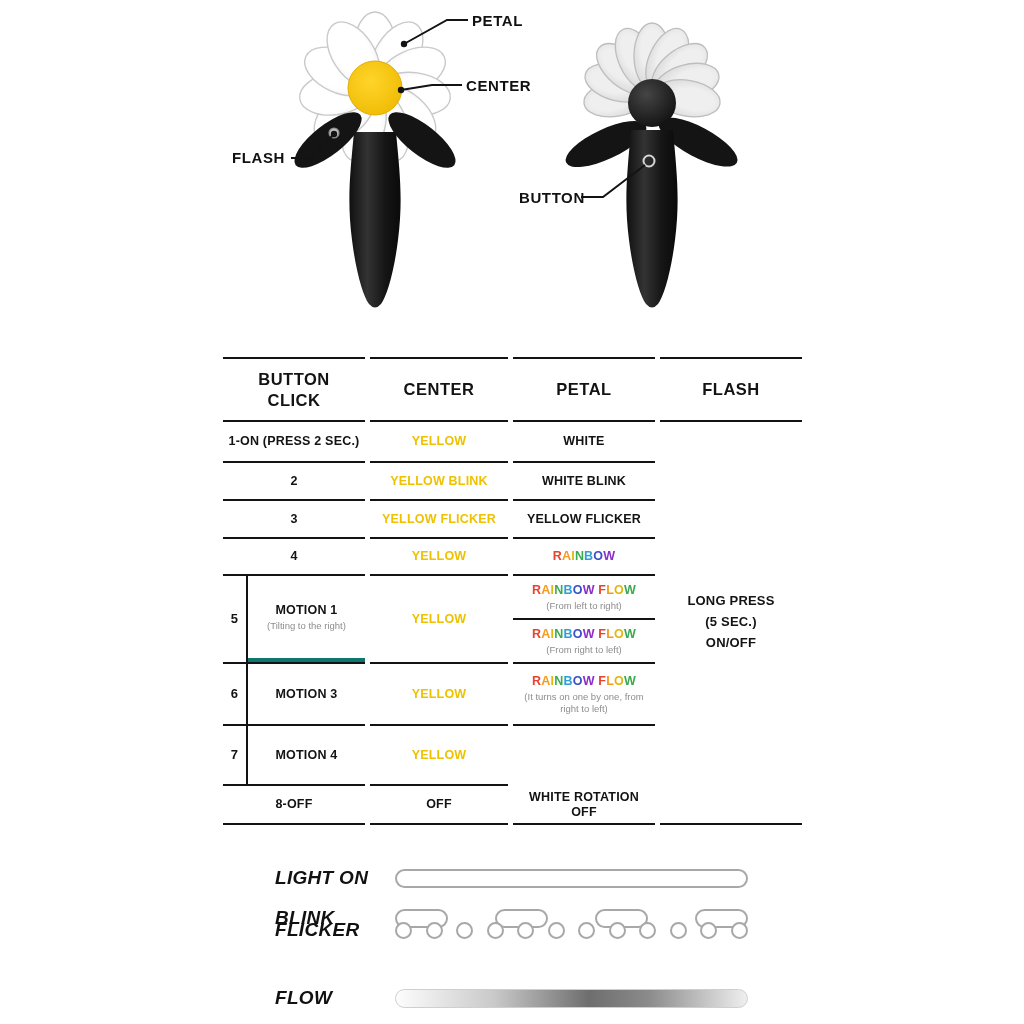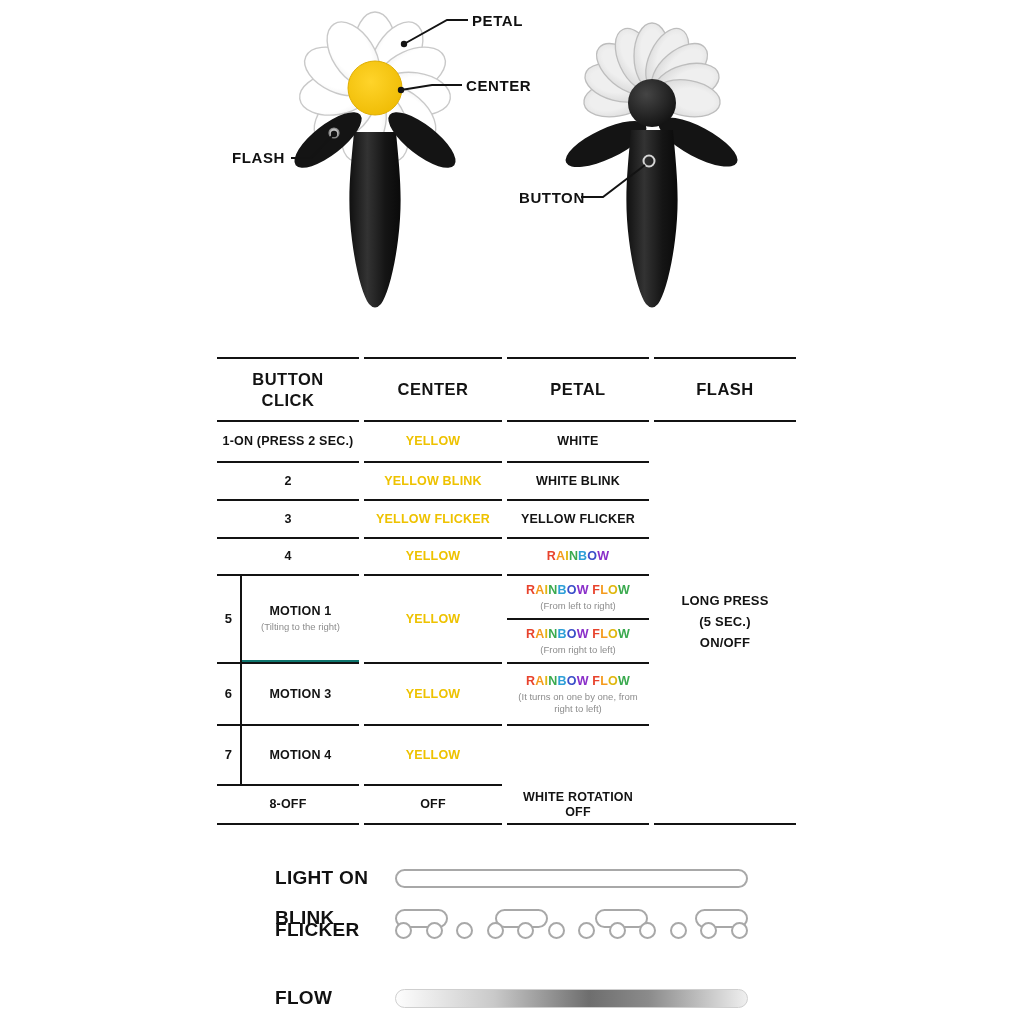--- a/index.html
+++ b/index.html
@@ -5,21 +5,21 @@
   html,body { margin:0; padding:0; }
   body {
     width:1024px; height:1024px; background:#ffffff; position:relative; overflow:hidden;
     font-family:"Liberation Sans", sans-serif; color:#131313;
   }
   
   .diagram { position:absolute; left:0; top:0; width:1024px; height:345px; }
   .diagram-label { position:absolute; font-weight:700; font-size:15px; letter-spacing:.6px; color:#111; }
   
   .spec-table {
-    position:absolute; left:217px; top:357px;
+    position:absolute; left:223px; top:357px;
     display:grid;
     grid-template-columns:142px 138px 142px 142px;
     grid-template-rows:65px 41px 38px 38px 37px 44px 44px 62px 60px 39px;
     column-gap:5px;
     box-sizing:border-box;
   }
   .cell {
     display:flex; flex-direction:column; align-items:center; justify-content:center;
     text-align:center; font-weight:700; font-size:12.5px; letter-spacing:.2px;
     box-sizing:border-box; line-height:1.2;
@@ -29,24 +29,24 @@
   .hwrap { display:inline-block; max-width:94px; line-height:1.25; }
   .yellow { color:var(--yellow,#eec200); }
   .note { font-size:9.5px; font-weight:400; color:#8d8d8d; letter-spacing:0; line-height:1.25; margin-top:2px; max-width:132px; }
   .note-narrow { max-width:100px; }
   .narrow { display:inline-block; max-width:112px; }
   .split { flex-direction:row; align-items:stretch; justify-content:flex-start; padding:0; }
   .numcol { width:25px; display:flex; align-items:center; justify-content:center;
             border-right:2px solid #131313; font-weight:700; font-size:13px; box-sizing:border-box; }
   .subcol { flex:1; display:flex; flex-direction:column; }
   .subcell { flex:1; display:flex; flex-direction:column; align-items:center; justify-content:center; box-sizing:border-box; }
-  .sb { border-bottom:2px solid #0f766e; }
+  .sb { border-bottom:4px solid #0f766e; }
   .flash-cell { font-size:13px; line-height:1.6; }
   
-  .legend-row { position:absolute; left:0; width:1024px; height:20px; }
+  .legend-row { position:absolute; left:0; width:1024px; height:20px;font-style:italic; }
   .legend-label { position:absolute; left:275px; top:50%; transform:translateY(-50%);
                   font-size:19px; font-weight:700; letter-spacing:.3px; color:#111; }
   .legend-graphic { position:absolute; left:395px; top:0; width:353px; height:20px;
                     display:flex; align-items:center; }
   .legend-bar { width:100%; height:19px; border:2px solid #a8a8a8; border-radius:11px; box-sizing:border-box; background:#fff; }
   .legend-pills { width:100%; display:flex; justify-content:space-between; }
   .legend-pill { width:53px; height:19px; border:2px solid #a8a8a8; border-radius:11px; box-sizing:border-box; background:#fff; }
   .legend-dots { width:100%; display:flex; justify-content:space-between; }
   .legend-dot { width:17px; height:17px; border:2px solid #a8a8a8; border-radius:50%; box-sizing:border-box; background:#fff; }
   .legend-flow { width:100%; height:19px; border-radius:11px; border:1px solid #cfcfcf; box-sizing:border-box;

